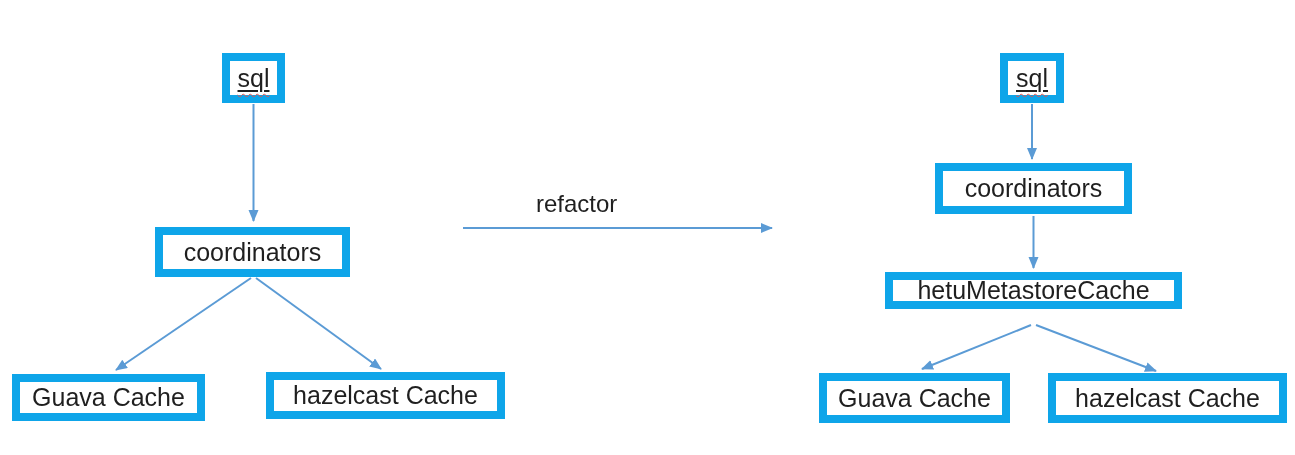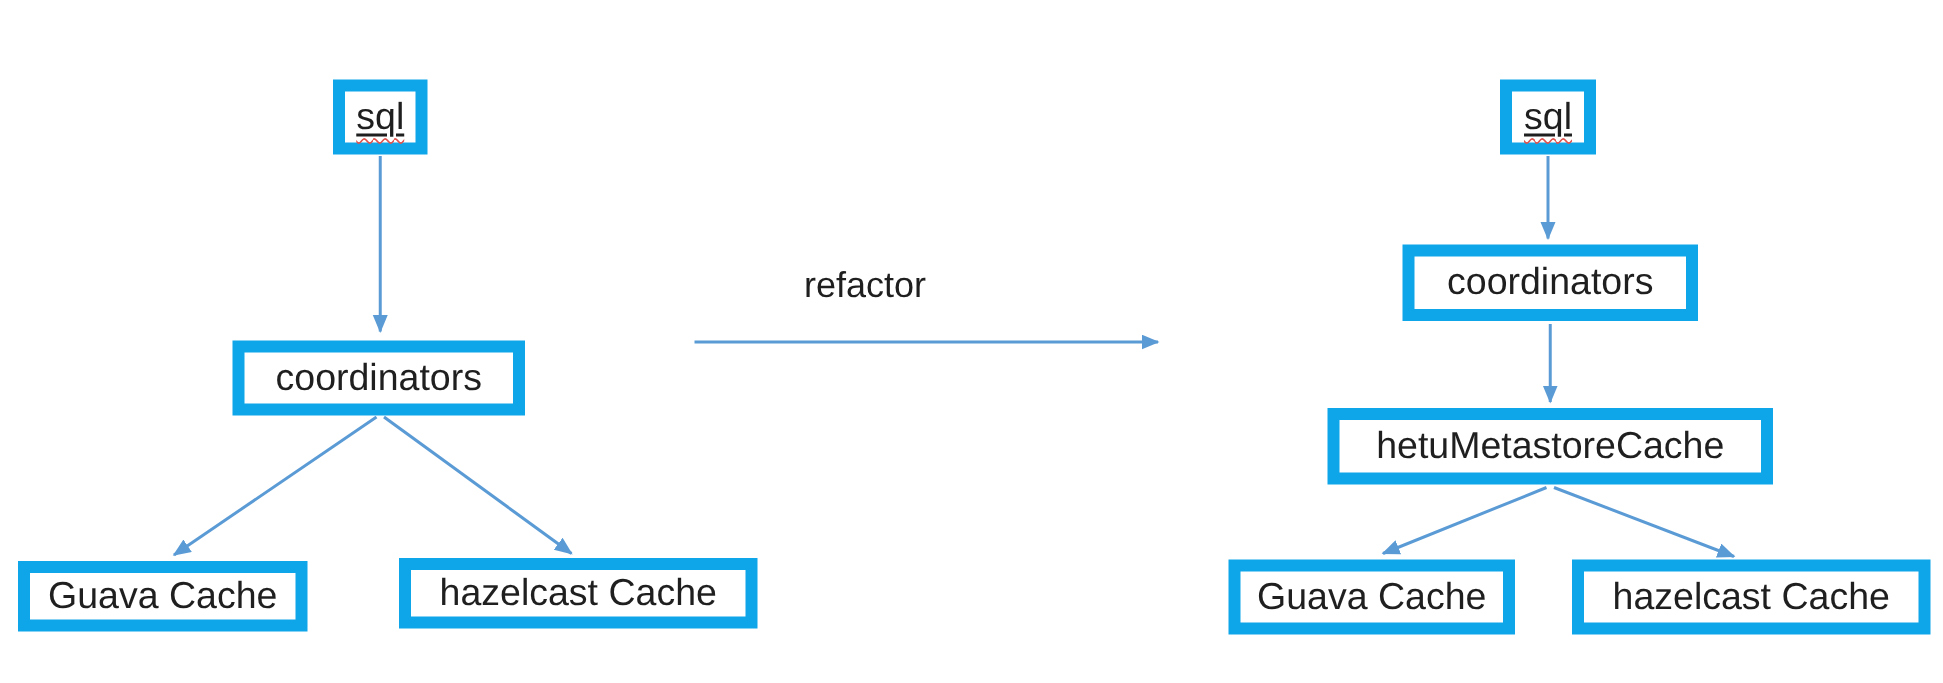--- a/index.html
+++ b/index.html
@@ -87,31 +87,31 @@
   </div>
 
   <div class="node" style="left:12px; top:374px; width:193px; height:47px;">
     <span>Guava Cache</span>
   </div>
 
   <div class="node" style="left:266px; top:372px; width:239px; height:47px;">
     <span>hazelcast Cache</span>
   </div>
 
-  <div class="free-label" style="left:536px; top:179px;">refactor</div>
+  <div class="free-label" style="left:536px; top:192px;">refactor</div>
 
   <div class="node" style="left:1000px; top:53px; width:64px; height:50px;">
     <span class="sql-underline"><span class="sql-wavy">sql</span></span>
   </div>
 
   <div class="node" style="left:935px; top:163px; width:197px; height:51px;">
     <span>coordinators</span>
   </div>
 
-  <div class="node" style="left:885px; top:272px; width:297px; height:51px;">
+  <div class="node" style="left:885px; top:272px; width:297px; height:37px;">
     <span>hetuMetastoreCache</span>
   </div>
 
   <div class="node" style="left:819px; top:373px; width:191px; height:50px;">
     <span>Guava Cache</span>
   </div>
 
   <div class="node" style="left:1048px; top:373px; width:239px; height:50px;">
     <span>hazelcast Cache</span>
   </div>

